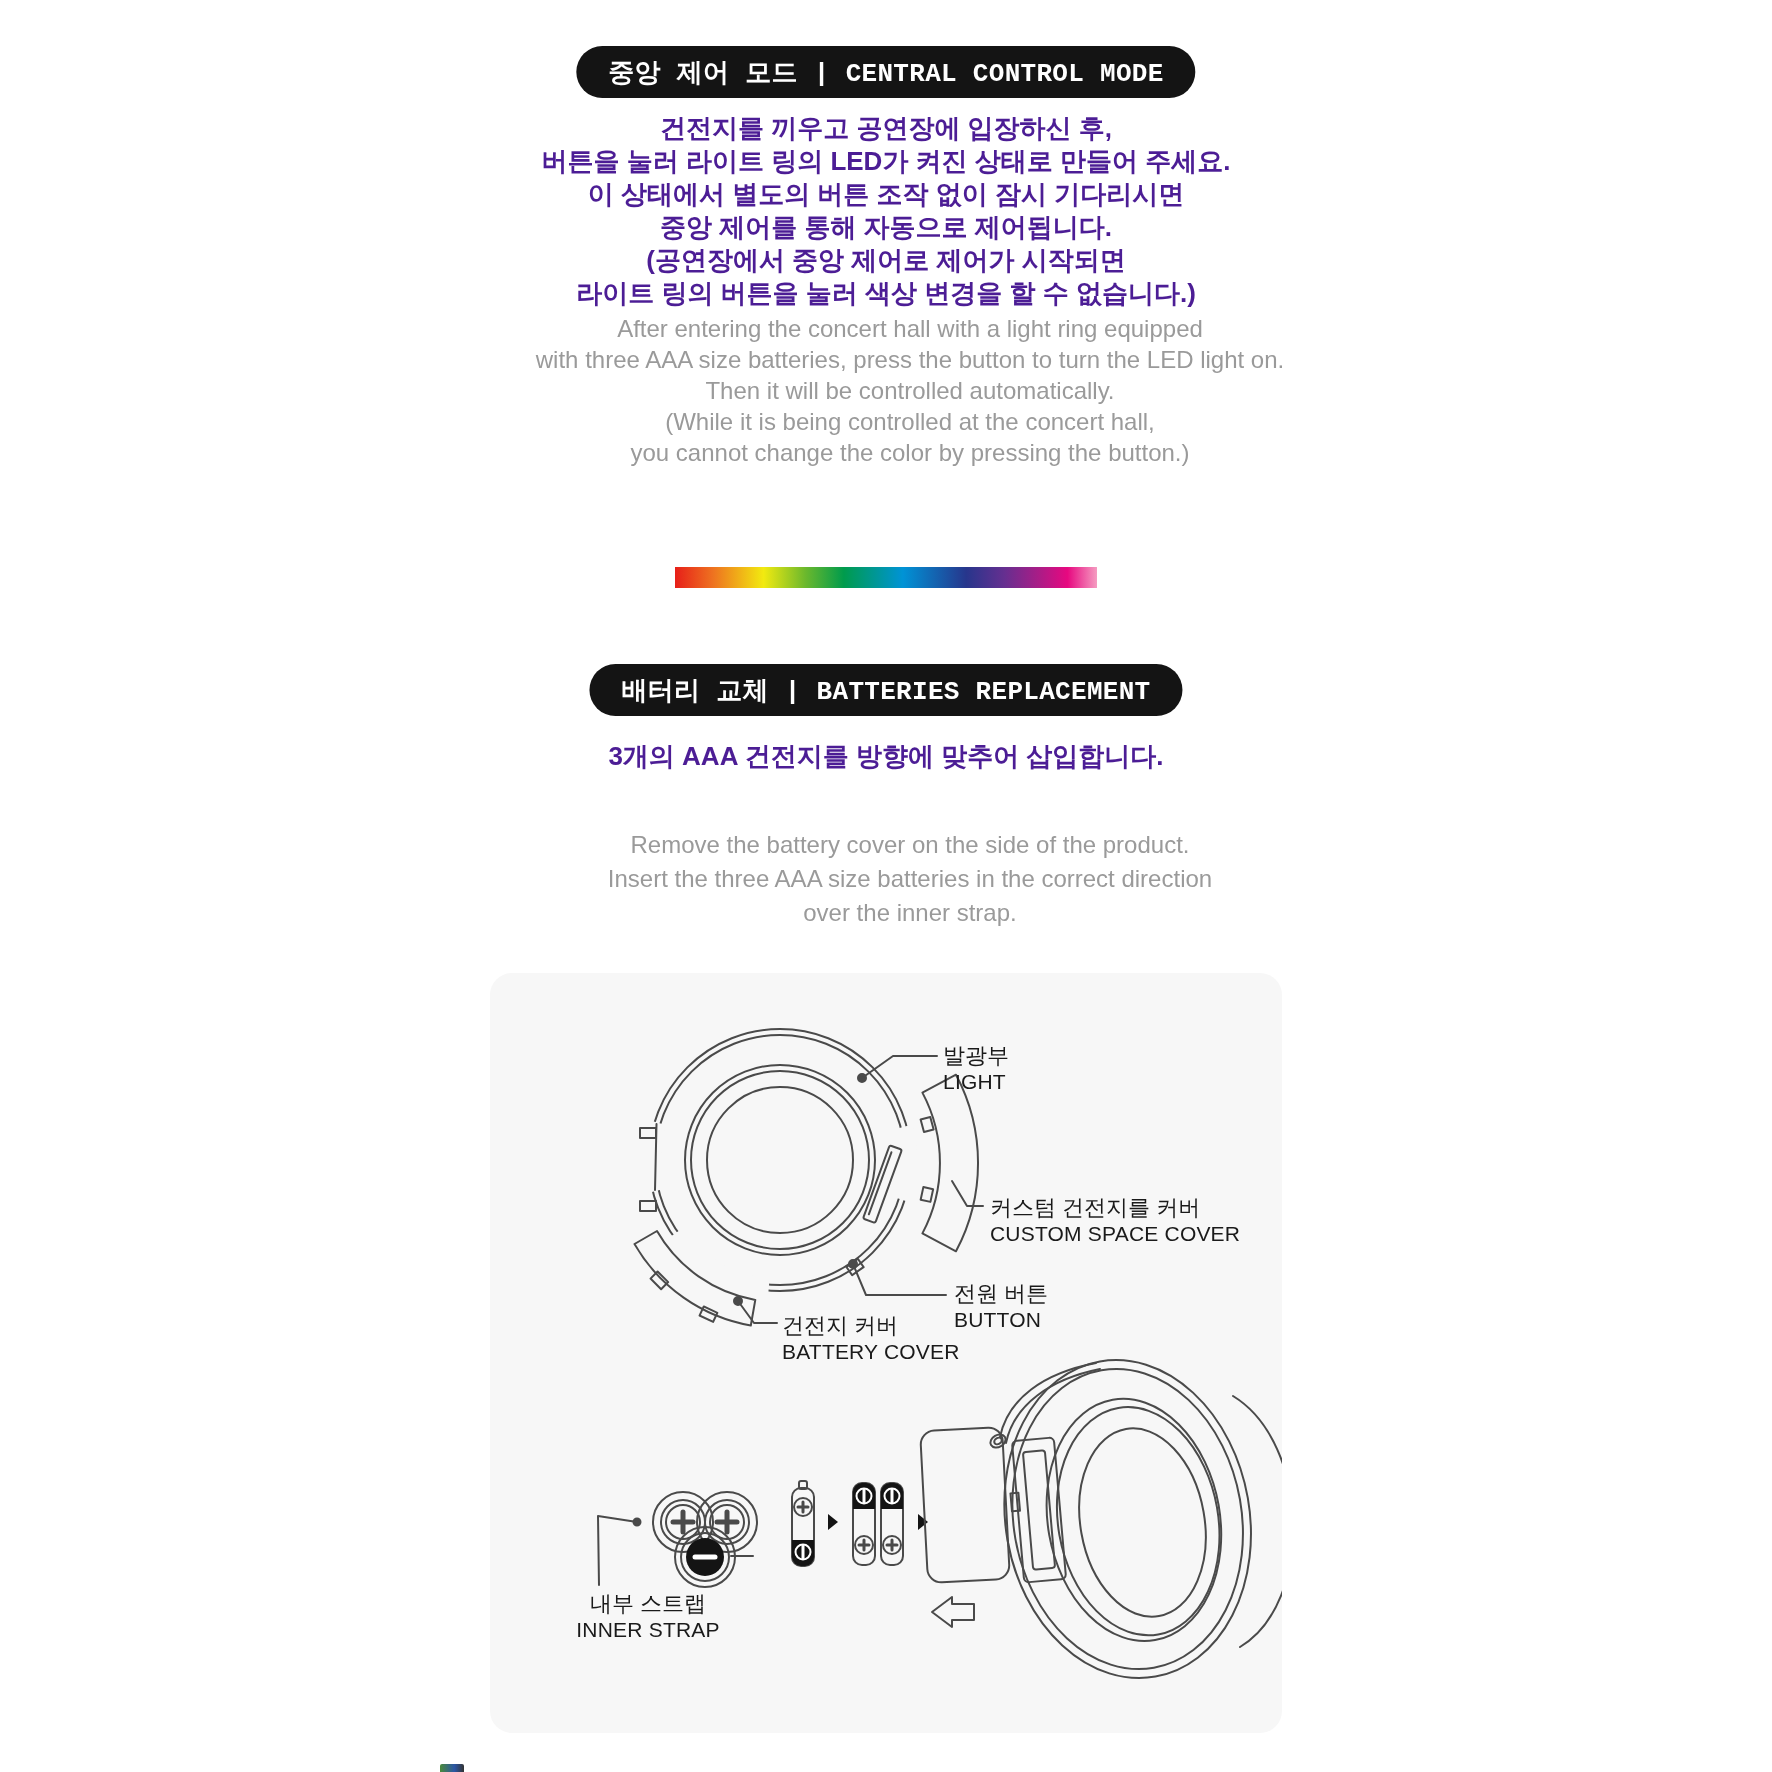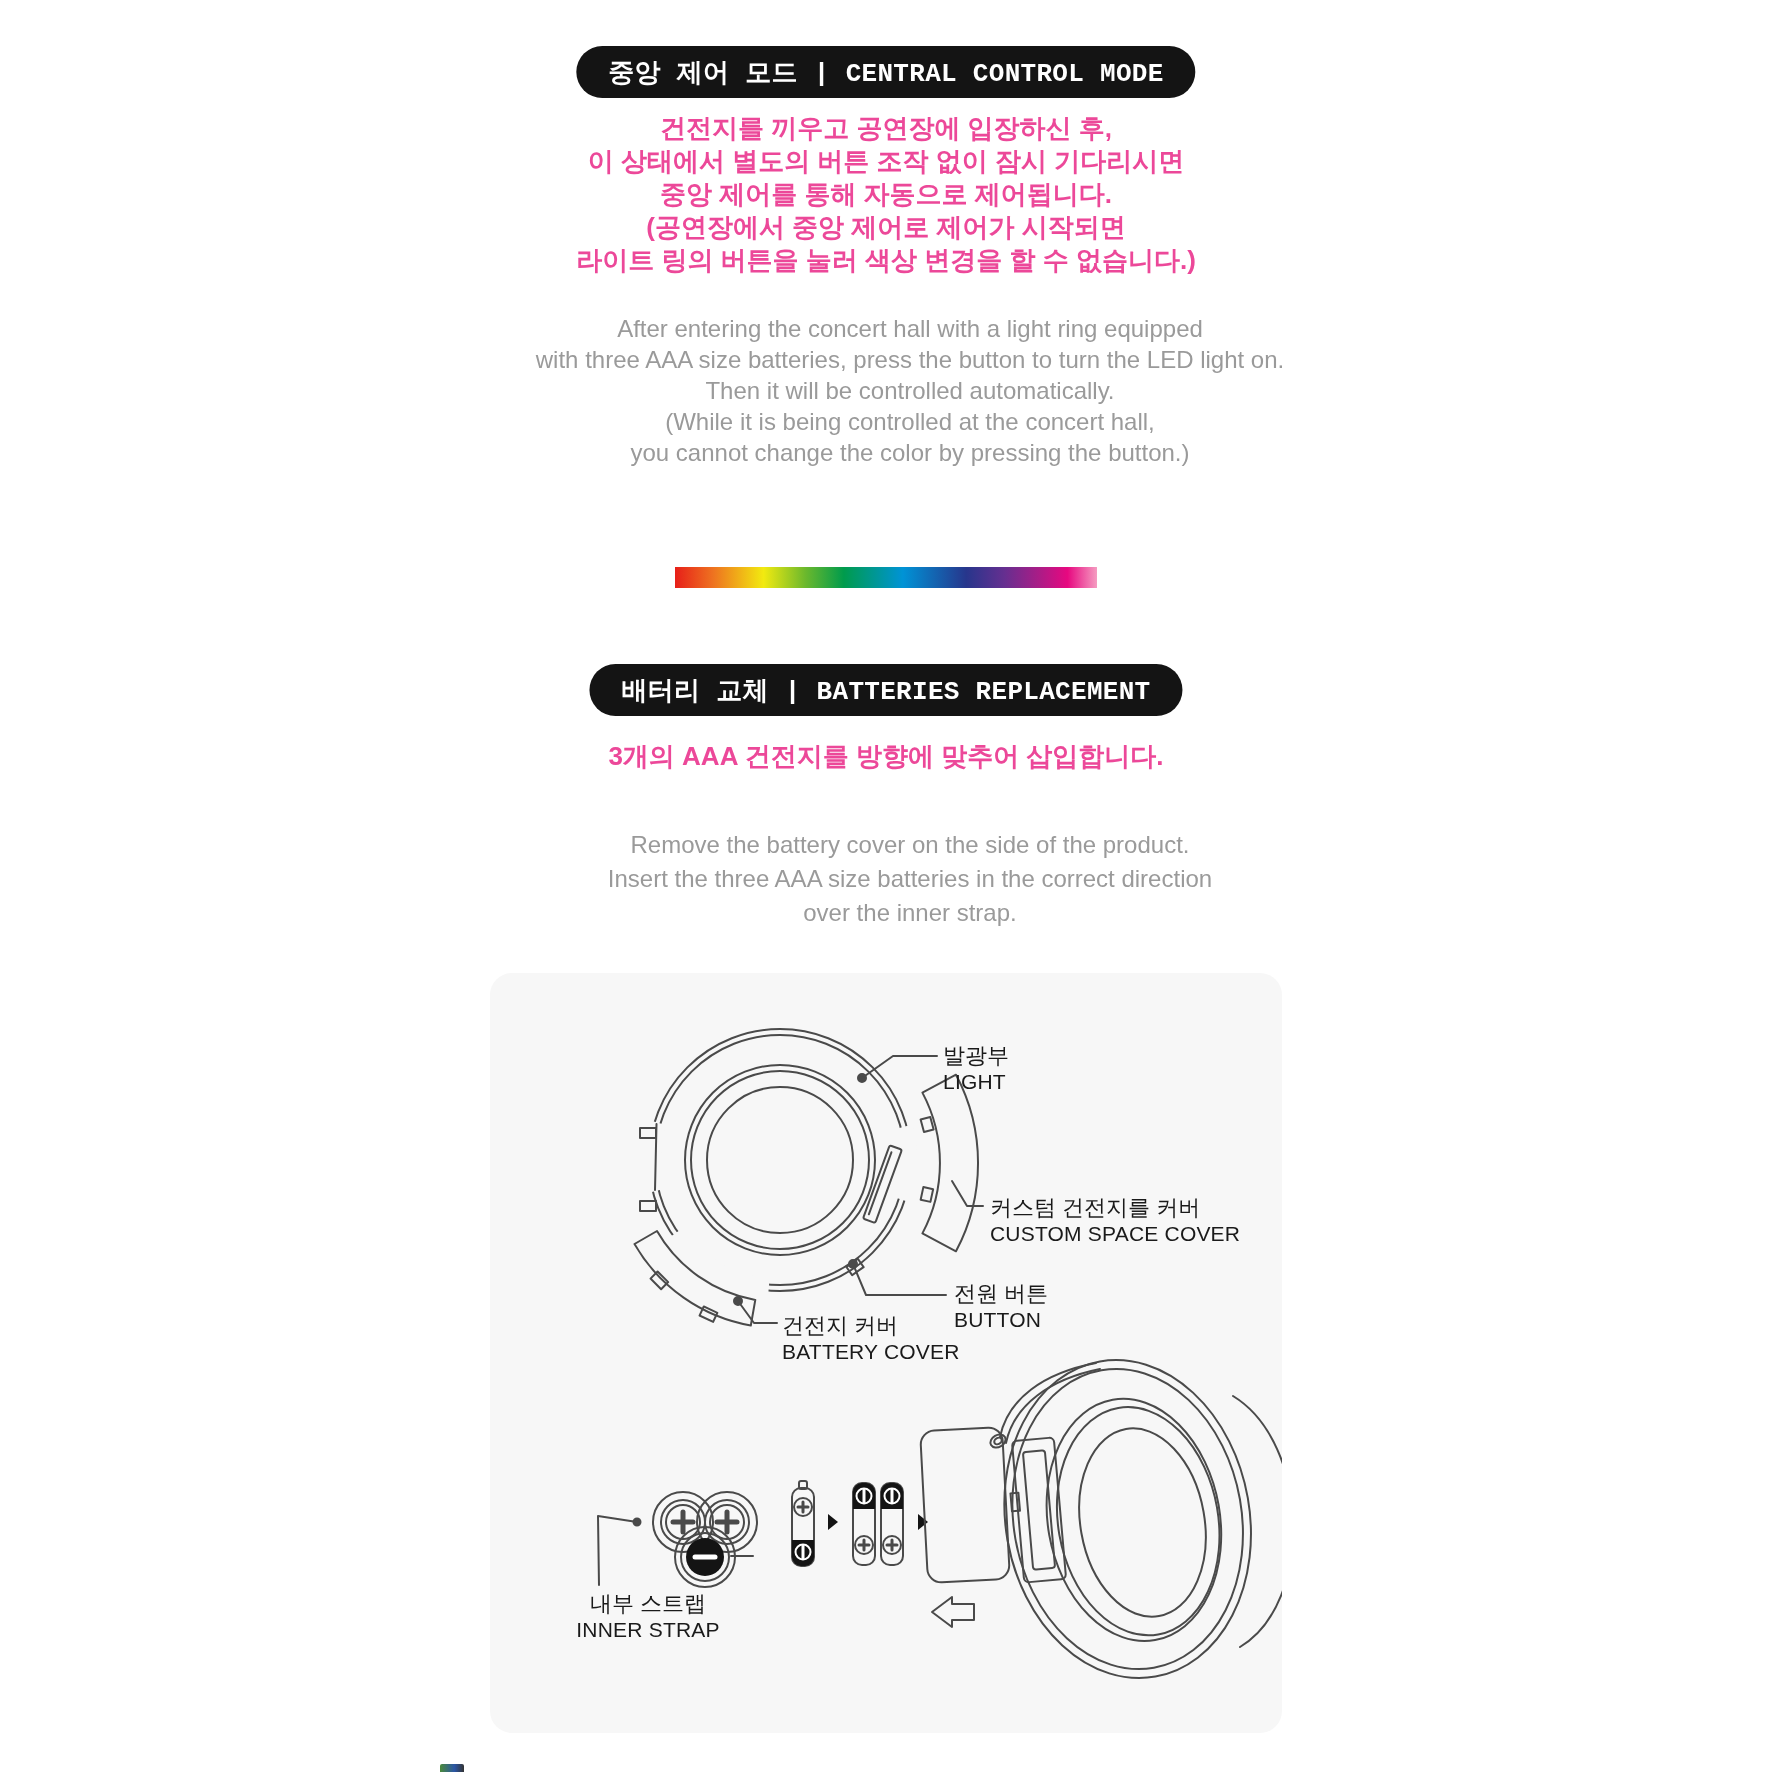--- a/index.html
+++ b/index.html
@@ -10,21 +10,21 @@
   .pill{
     position:absolute;left:50%;transform:translateX(-50%);
     background:#141414;color:#ffffff;border-radius:999px;
     height:52px;display:flex;align-items:center;justify-content:center;
     padding:0 32px;font-size:26px;font-weight:bold;white-space:nowrap;
     letter-spacing:.3px;
     font-family:Liberation Mono, monospace;
   }
   .ko-para{
     position:absolute;left:0;width:100%;text-align:center;
-    font-weight:bold;color:#ec4899;font-size:26px;line-height:33px;
+    font-weight:bold;color:#4c1d95;font-size:26px;line-height:33px;
   }
   .en-para{
     position:absolute;left:0;width:100%;text-align:center;
     color:#9a9a9a;font-size:24px;line-height:31px;font-weight:400;margin-left:24px;
   }
   .rainbow{
     position:absolute;left:675px;top:567px;width:422px;height:21px;
   }
   .panel{
     position:absolute;left:490px;top:973px;width:792px;height:760px;
@@ -39,20 +39,21 @@
   .artifact{
     position:absolute;left:440px;top:1764px;width:24px;height:8px;border-radius:2px 2px 0 0;
   }
 </style>
 </head>
 <body>
 
 <div class="pill" style="top:46px">중앙 제어 모드 | CENTRAL CONTROL MODE</div>
 <div class="ko-para" style="top:112px">
     <div>건전지를 끼우고 공연장에 입장하신 후,</div>
+    <div>버튼을 눌러 라이트 링의 LED가 켜진 상태로 만들어 주세요.</div>
     <div>이 상태에서 별도의 버튼 조작 없이 잠시 기다리시면</div>
     <div>중앙 제어를 통해 자동으로 제어됩니다.</div>
     <div>(공연장에서 중앙 제어로 제어가 시작되면</div>
     <div>라이트 링의 버튼을 눌러 색상 변경을 할 수 없습니다.)</div>
   </div>
 <div class="en-para" style="top:313px">
     <div>After entering the concert hall with a light ring equipped</div>
     <div>with three AAA size batteries, press the button to turn the LED light on.</div>
     <div>Then it will be controlled automatically.</div>
     <div>(While it is being controlled at the concert hall,</div>

